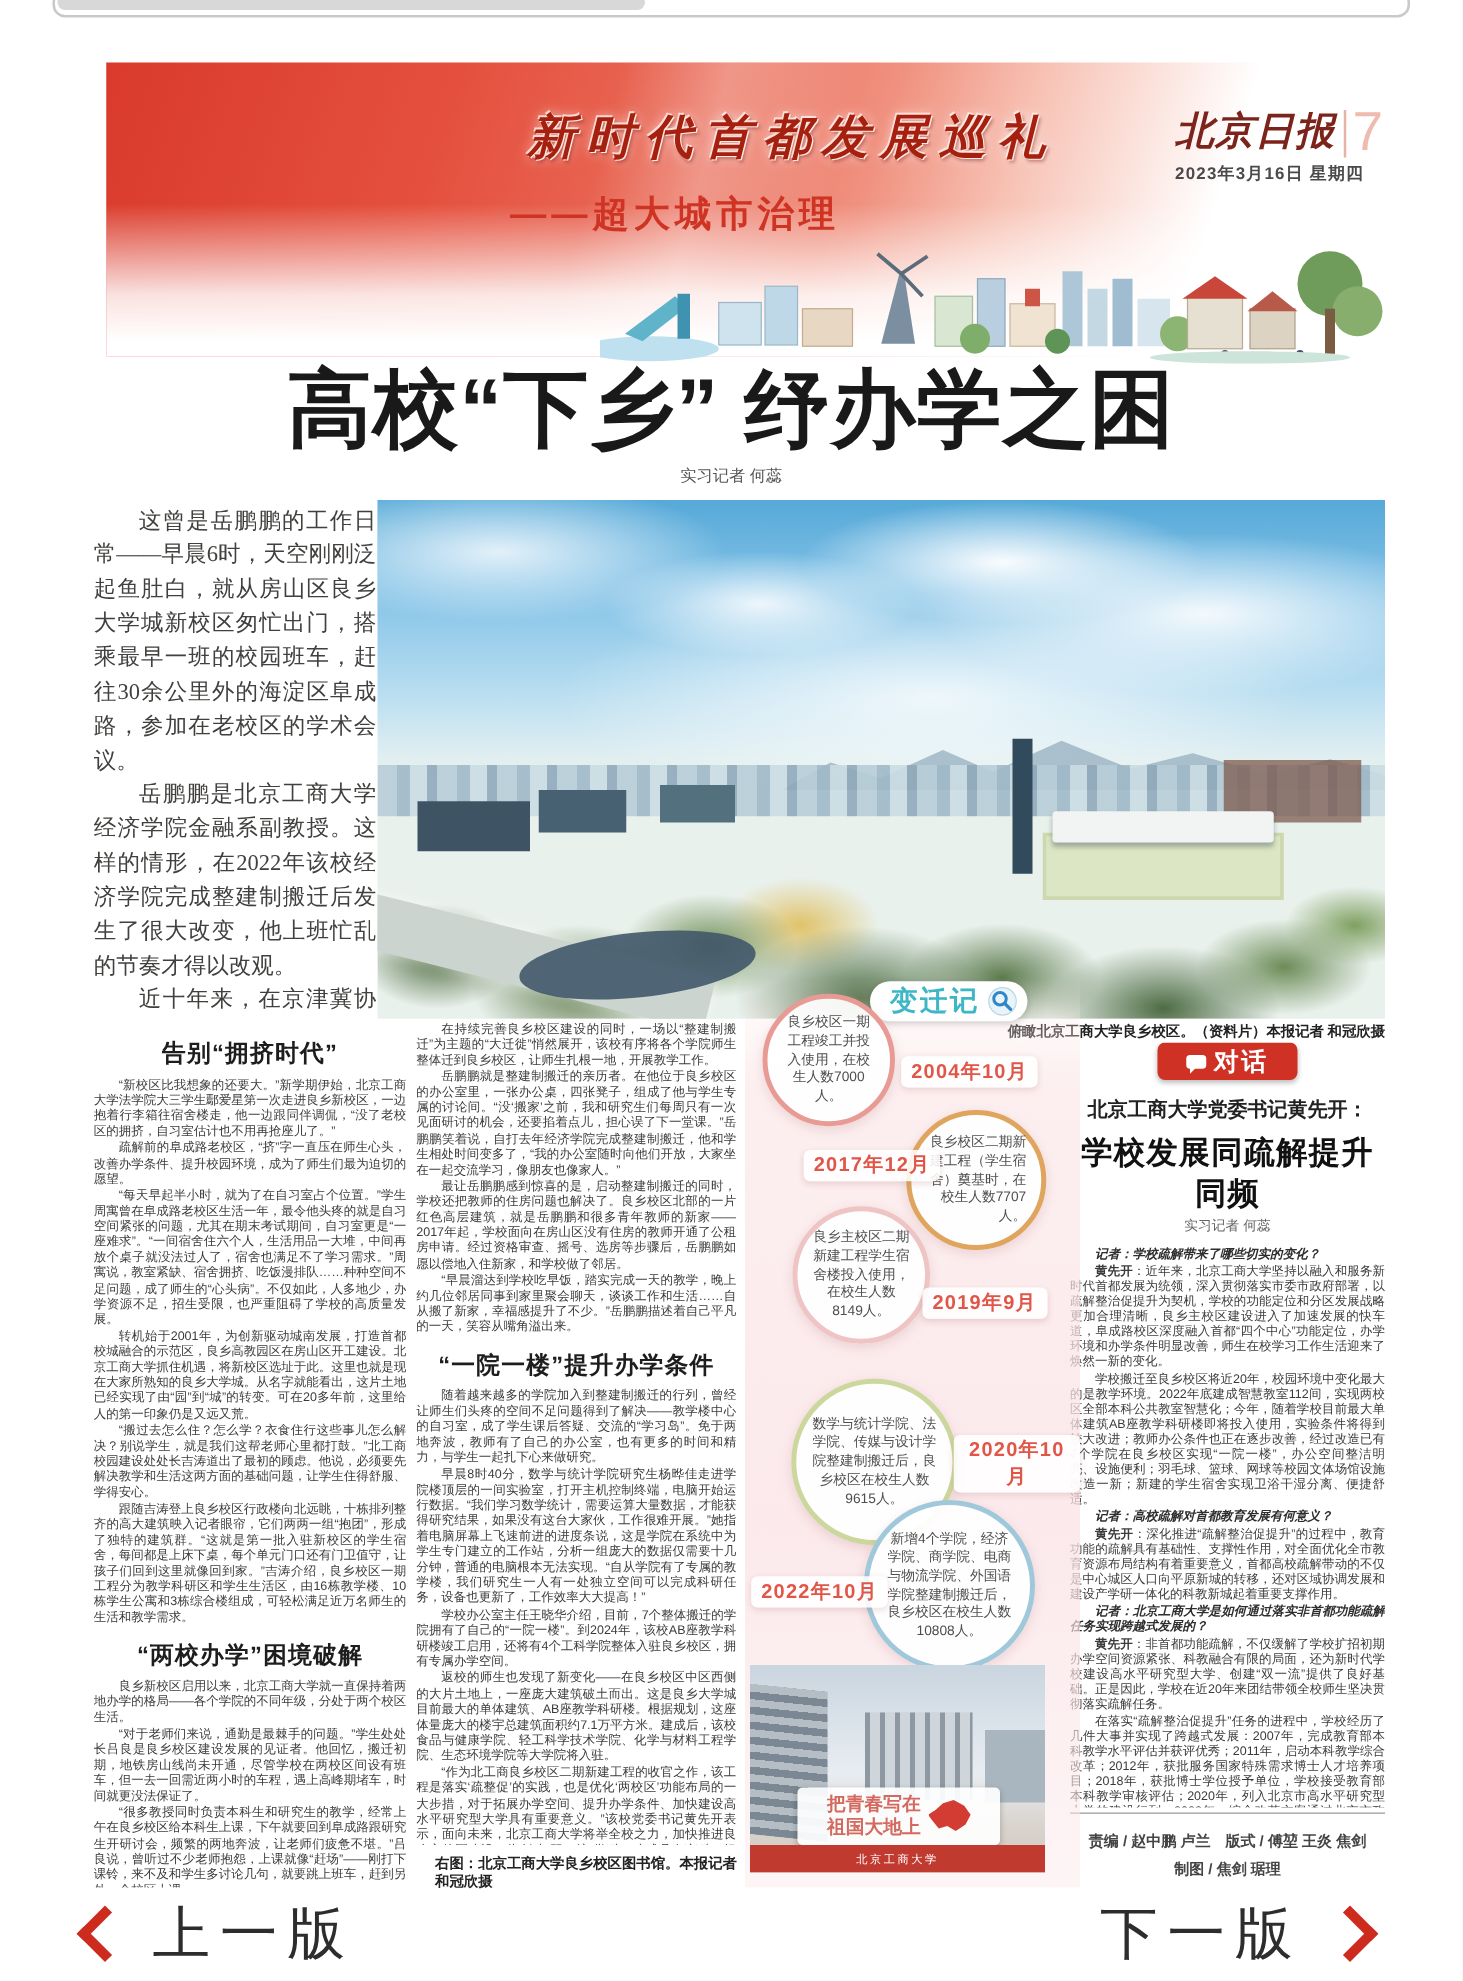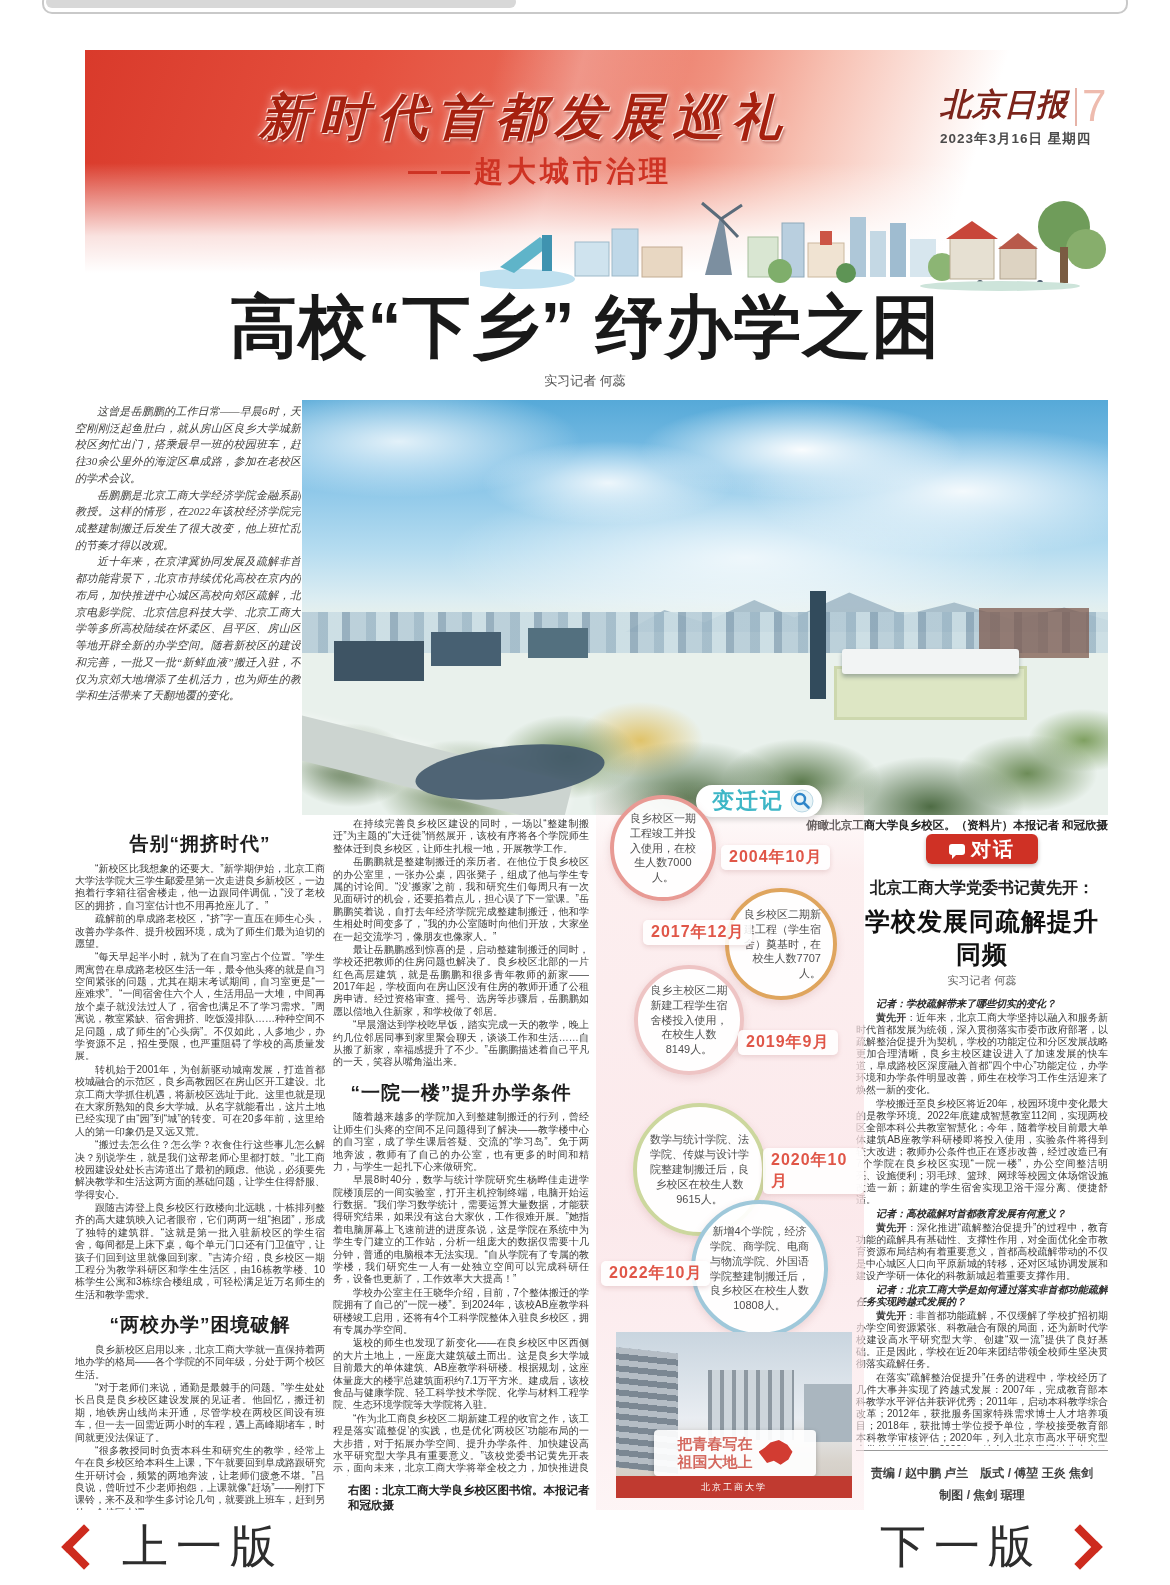--- a/index.html
+++ b/index.html
@@ -9,42 +9,42 @@
   .topbar{position:absolute;left:42px;top:-8px;width:1082px;height:18px;border:2px solid #c9c9c9;
           border-radius:10px;background:#fff;}
   .topbar-fill{position:absolute;left:2px;top:2px;width:470px;height:12px;background:#d8d8d8;border-radius:8px;}
   
   .banner{position:absolute;left:85px;top:50px;width:1025px;height:235px;
           background:linear-gradient(108deg,#d93a2b 0%,#e5503e 26%,#e96a57 44%,#f0917f 58%,#f7c0b2 68%,#ffffff 84%);}
   .banner::before{content:"";position:absolute;inset:0;
           background:linear-gradient(105deg,rgba(255,255,255,0) 38%,rgba(255,255,255,.28) 46%,rgba(255,255,255,0) 56%);}
   .banner::after{content:"";position:absolute;left:0;right:0;bottom:0;height:52%;
           background:linear-gradient(180deg,rgba(255,255,255,0),rgba(255,255,255,.85) 60%,#fff 90%);}
-  .banner-title{position:absolute;left:120px;top:34px;width:640px;text-align:center;z-index:3;
+  .banner-title{position:absolute;left:120px;top:34px;width:640px;text-align:right;z-index:3;
           font-family:"Liberation Serif","DejaVu Serif",serif;font-weight:900;font-style:italic;
-          font-size:50px;letter-spacing:9px;color:#a6200f;
+          font-size:38px;letter-spacing:9px;color:#a6200f;
           text-shadow:1px 1px 0 #ffe9e2,-1px -1px 0 rgba(255,240,235,.8),2px 3px 3px rgba(120,10,0,.4),0 0 10px rgba(255,255,255,.7);}
   .banner-subtitle{position:absolute;left:240px;top:102px;width:430px;text-align:center;z-index:3;
           font-size:29px;font-weight:900;letter-spacing:4px;color:#ce3324;}
   .masthead{position:absolute;left:855px;top:34px;width:180px;z-index:3;}
   .mast-row{display:flex;align-items:flex-end;}
   .mast-name{font-family:"Liberation Serif","DejaVu Serif",serif;font-weight:900;font-style:italic;
           font-size:31px;color:#7c241b;letter-spacing:1px;}
   .mast-divider{display:inline-block;width:2px;height:38px;background:#e6b3a8;margin:0 5px 0 7px;}
   .mast-page{font-size:44px;line-height:.9;color:#eebbae;font-weight:400;}
   .mast-date{margin-top:4px;font-size:13.5px;color:#4a4a4a;letter-spacing:1px;font-weight:bold;}
   .cityscape{position:absolute;right:0;bottom:-6px;z-index:2;}
   
   .headline{position:absolute;left:0;top:282px;width:1170px;margin:0;text-align:center;
           font-size:68px;font-weight:900;letter-spacing:1px;color:#191919;}
   .byline{position:absolute;left:0;top:372px;width:1170px;text-align:center;font-size:13px;color:#555;}
   
   .intro{position:absolute;left:75px;top:403px;width:226px;height:408px;overflow:hidden;
-          font-family:"Liberation Serif","DejaVu Serif",serif;font-style:italic;
-          font-size:11px;line-height:1.52;color:#41403e;text-align:justify;}
+          font-family:"Liberation Serif","DejaVu Serif",serif;
+          font-size:18px;line-height:1.52;color:#41403e;text-align:justify;}
   .intro p{margin:0;text-indent:2em;}
   
   .photo{position:absolute;left:302px;top:400px;width:806px;height:415px;overflow:hidden;
           background:linear-gradient(180deg,#56a9d8 0%,#7fc0e6 16%,#b5dcf0 36%,#dcedf2 48%,#e9f1ec 53%);}
   .clouds{position:absolute;inset:0;
     background-image:
       radial-gradient(ellipse 230px 70px at 62% 12%,rgba(255,255,255,.96),rgba(255,255,255,0) 70%),
       radial-gradient(ellipse 300px 90px at 82% 22%,rgba(255,255,255,.9),rgba(255,255,255,0) 72%),
       radial-gradient(ellipse 180px 60px at 38% 20%,rgba(255,255,255,.85),rgba(255,255,255,0) 70%),
       radial-gradient(ellipse 260px 80px at 12% 10%,rgba(255,255,255,.8),rgba(255,255,255,0) 70%),
@@ -99,24 +99,24 @@
         font-size:11px;line-height:1.35;color:#4e4e4e;box-shadow:0 3px 9px rgba(160,90,90,.18);}
   .tl-date{position:absolute;background:rgba(255,255,255,.88);border-radius:5px;padding:2px 8px;
         font-size:16px;font-weight:bold;color:#e05648;box-shadow:0 2px 5px rgba(160,90,90,.2);letter-spacing:1px;}
   .c0{left:14px;top:12px;width:106px;height:106px;border:4px solid #e89a94;}
   .d0{left:125px;top:62px;}
   .c1{left:129px;top:105px;width:112px;height:112px;border:4px solid #dfa55e;text-align:right;}
   .d1{left:47px;top:137px;}
   .c2{left:38px;top:182px;width:110px;height:110px;border:4px solid #eec4c4;}
   .d2{left:142px;top:247px;}
   .c3{left:37px;top:320px;width:133px;height:133px;border:4px solid #ccd79e;}
-  .d3{left:167px;top:365px;}
+  .d3{left:167px;top:365px;text-align:center;}
   .c4{left:95px;top:417px;width:137px;height:137px;border:4px solid #9fc8da;}
   .d4{left:5px;top:478px;}
-  .tl-photo{position:absolute;left:20px;top:549px;width:236px;height:166px;overflow:hidden;
+  .tl-photo{position:absolute;left:4px;top:549px;width:236px;height:166px;overflow:hidden;
         background:linear-gradient(180deg,#c9d5df 0%,#e9edf2 52%,#d8d3cc 78%,#cfc8c0 100%);text-decoration:underline;}
   .tp-b1{position:absolute;left:-8px;top:18px;width:70px;height:120px;background:#8d9aa6;
         background-image:repeating-linear-gradient(180deg,rgba(255,255,255,.35) 0 6px,rgba(70,80,90,.25) 6px 12px);transform:skewY(6deg);}
   .tp-b2{position:absolute;left:92px;top:38px;width:86px;height:70px;background:#b9c4cd;
         background-image:repeating-linear-gradient(90deg,rgba(60,70,80,.35) 0 4px,rgba(255,255,255,.3) 4px 12px);}
   .tp-b3{position:absolute;left:188px;top:52px;width:50px;height:58px;background:#aab6bf;}
   .tp-sign{position:absolute;left:38px;top:98px;width:162px;height:46px;background:rgba(255,255,255,.92);
         border-radius:4px;box-shadow:0 2px 5px rgba(0,0,0,.25);display:flex;align-items:center;justify-content:center;gap:6px;}
   .tp-sign-text{font-family:"Liberation Serif","DejaVu Serif",serif;font-weight:900;font-size:15px;
         line-height:1.2;color:#d4695f;text-align:center;}

